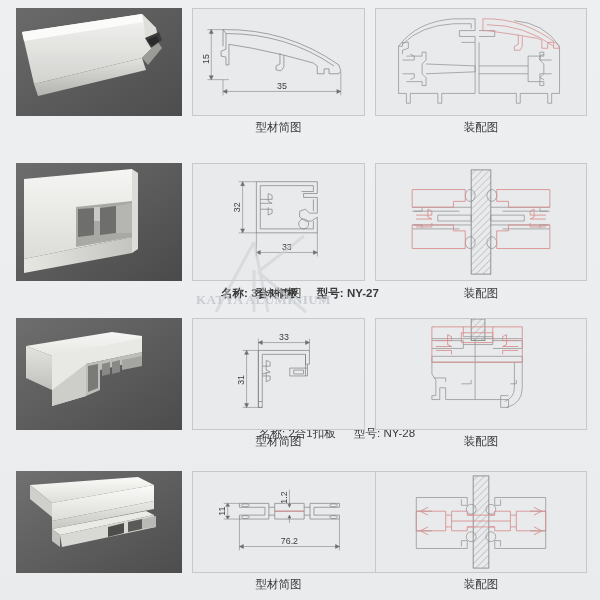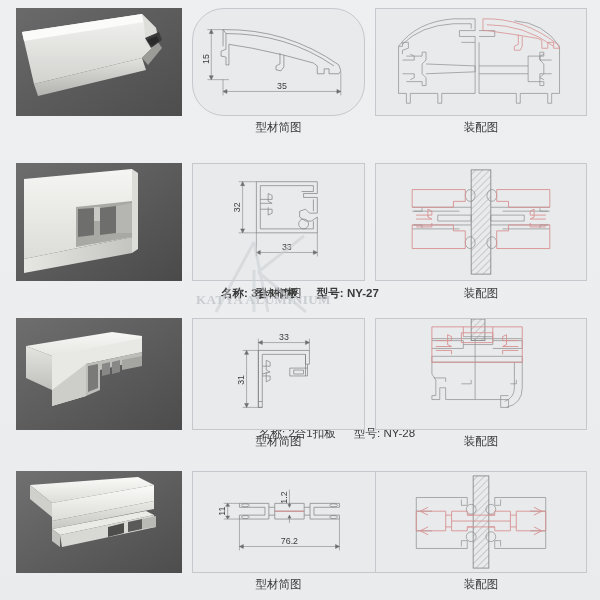--- a/index.html
+++ b/index.html
@@ -113,21 +113,21 @@
           <path d="M6 24 L126 6 L128 14 L8 33 Z" fill="#fbfbfa"></path>
           <path d="M18 76 L126 50 L130 62 L22 88 Z" fill="url(#g1b)"></path>
           <path d="M126 6 L140 20 L142 34 L130 38 L128 16 Z" fill="#dededa"></path>
           <path d="M126 50 L142 34 L146 40 L132 57 Z" fill="#9b9b98"></path>
           <path d="M129 30 L143 24 L146 32 L135 40 Z" fill="#3b3b3b"></path>
           <path d="M131 32 L141 28 L143 33 L136 38 Z" fill="#2a2a2a"></path>
         </svg>
       </div>
     </div>
 
-    <div class="panel" style="left:192px;top:8px;width:173px;height:108px;border-radius:32px;">
+    <div class="panel" style="left:192px;top:8px;width:173px;height:108px;">
       <svg viewBox="0 0 173 108" xmlns="http://www.w3.org/2000/svg">
         <g stroke="#7d7d7d" stroke-width="0.7" fill="none">
           <path d="M30 21 Q95 20 148 57 L150 63 L148 66 L138 66 L138 61 L133 61 L133 66 L126 66
                    L126 58 L122 55 L92 47 L60 40 L36 36 L36 57 L33 57 L33 49 L28 48 L28 43 L33 41
                    L33 25 Z"></path>
           <path d="M33 25 Q95 25 143 58"></path>
           <path d="M88 45 L88 56 L84 58 L84 62 L89 63 L92 59 L92 47"></path>
           <path d="M30 21 L30 38"></path>
         </g>
 

